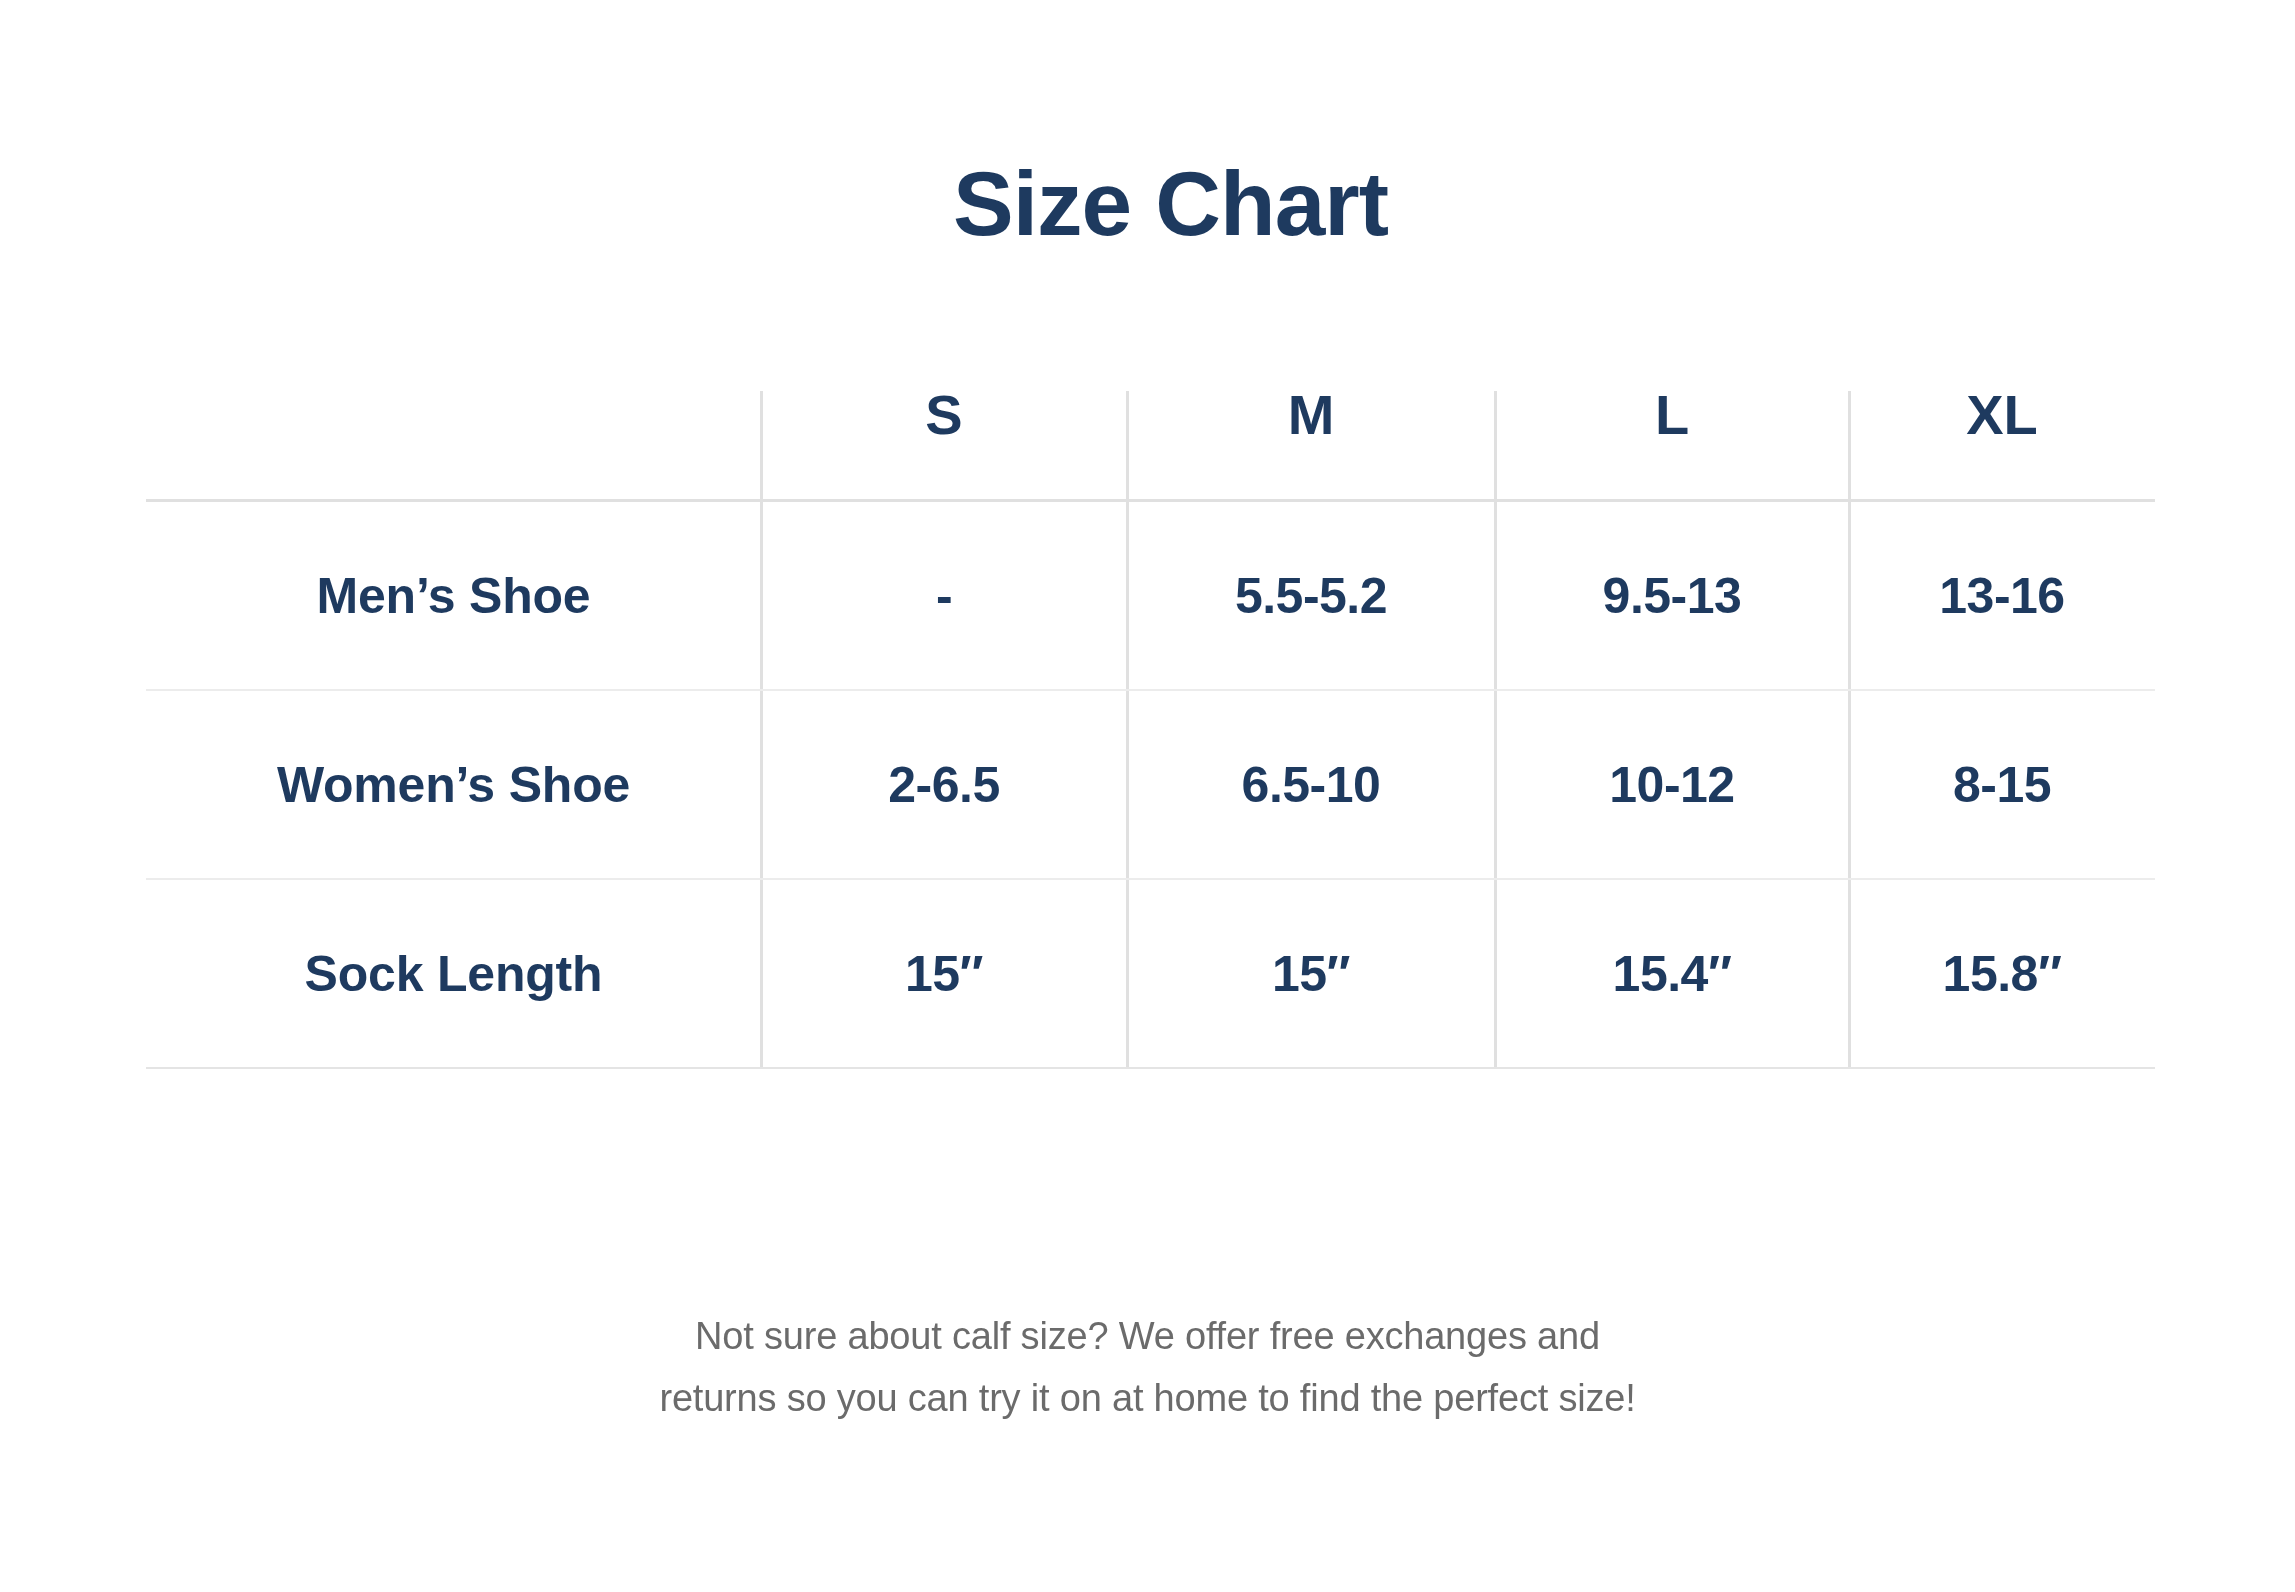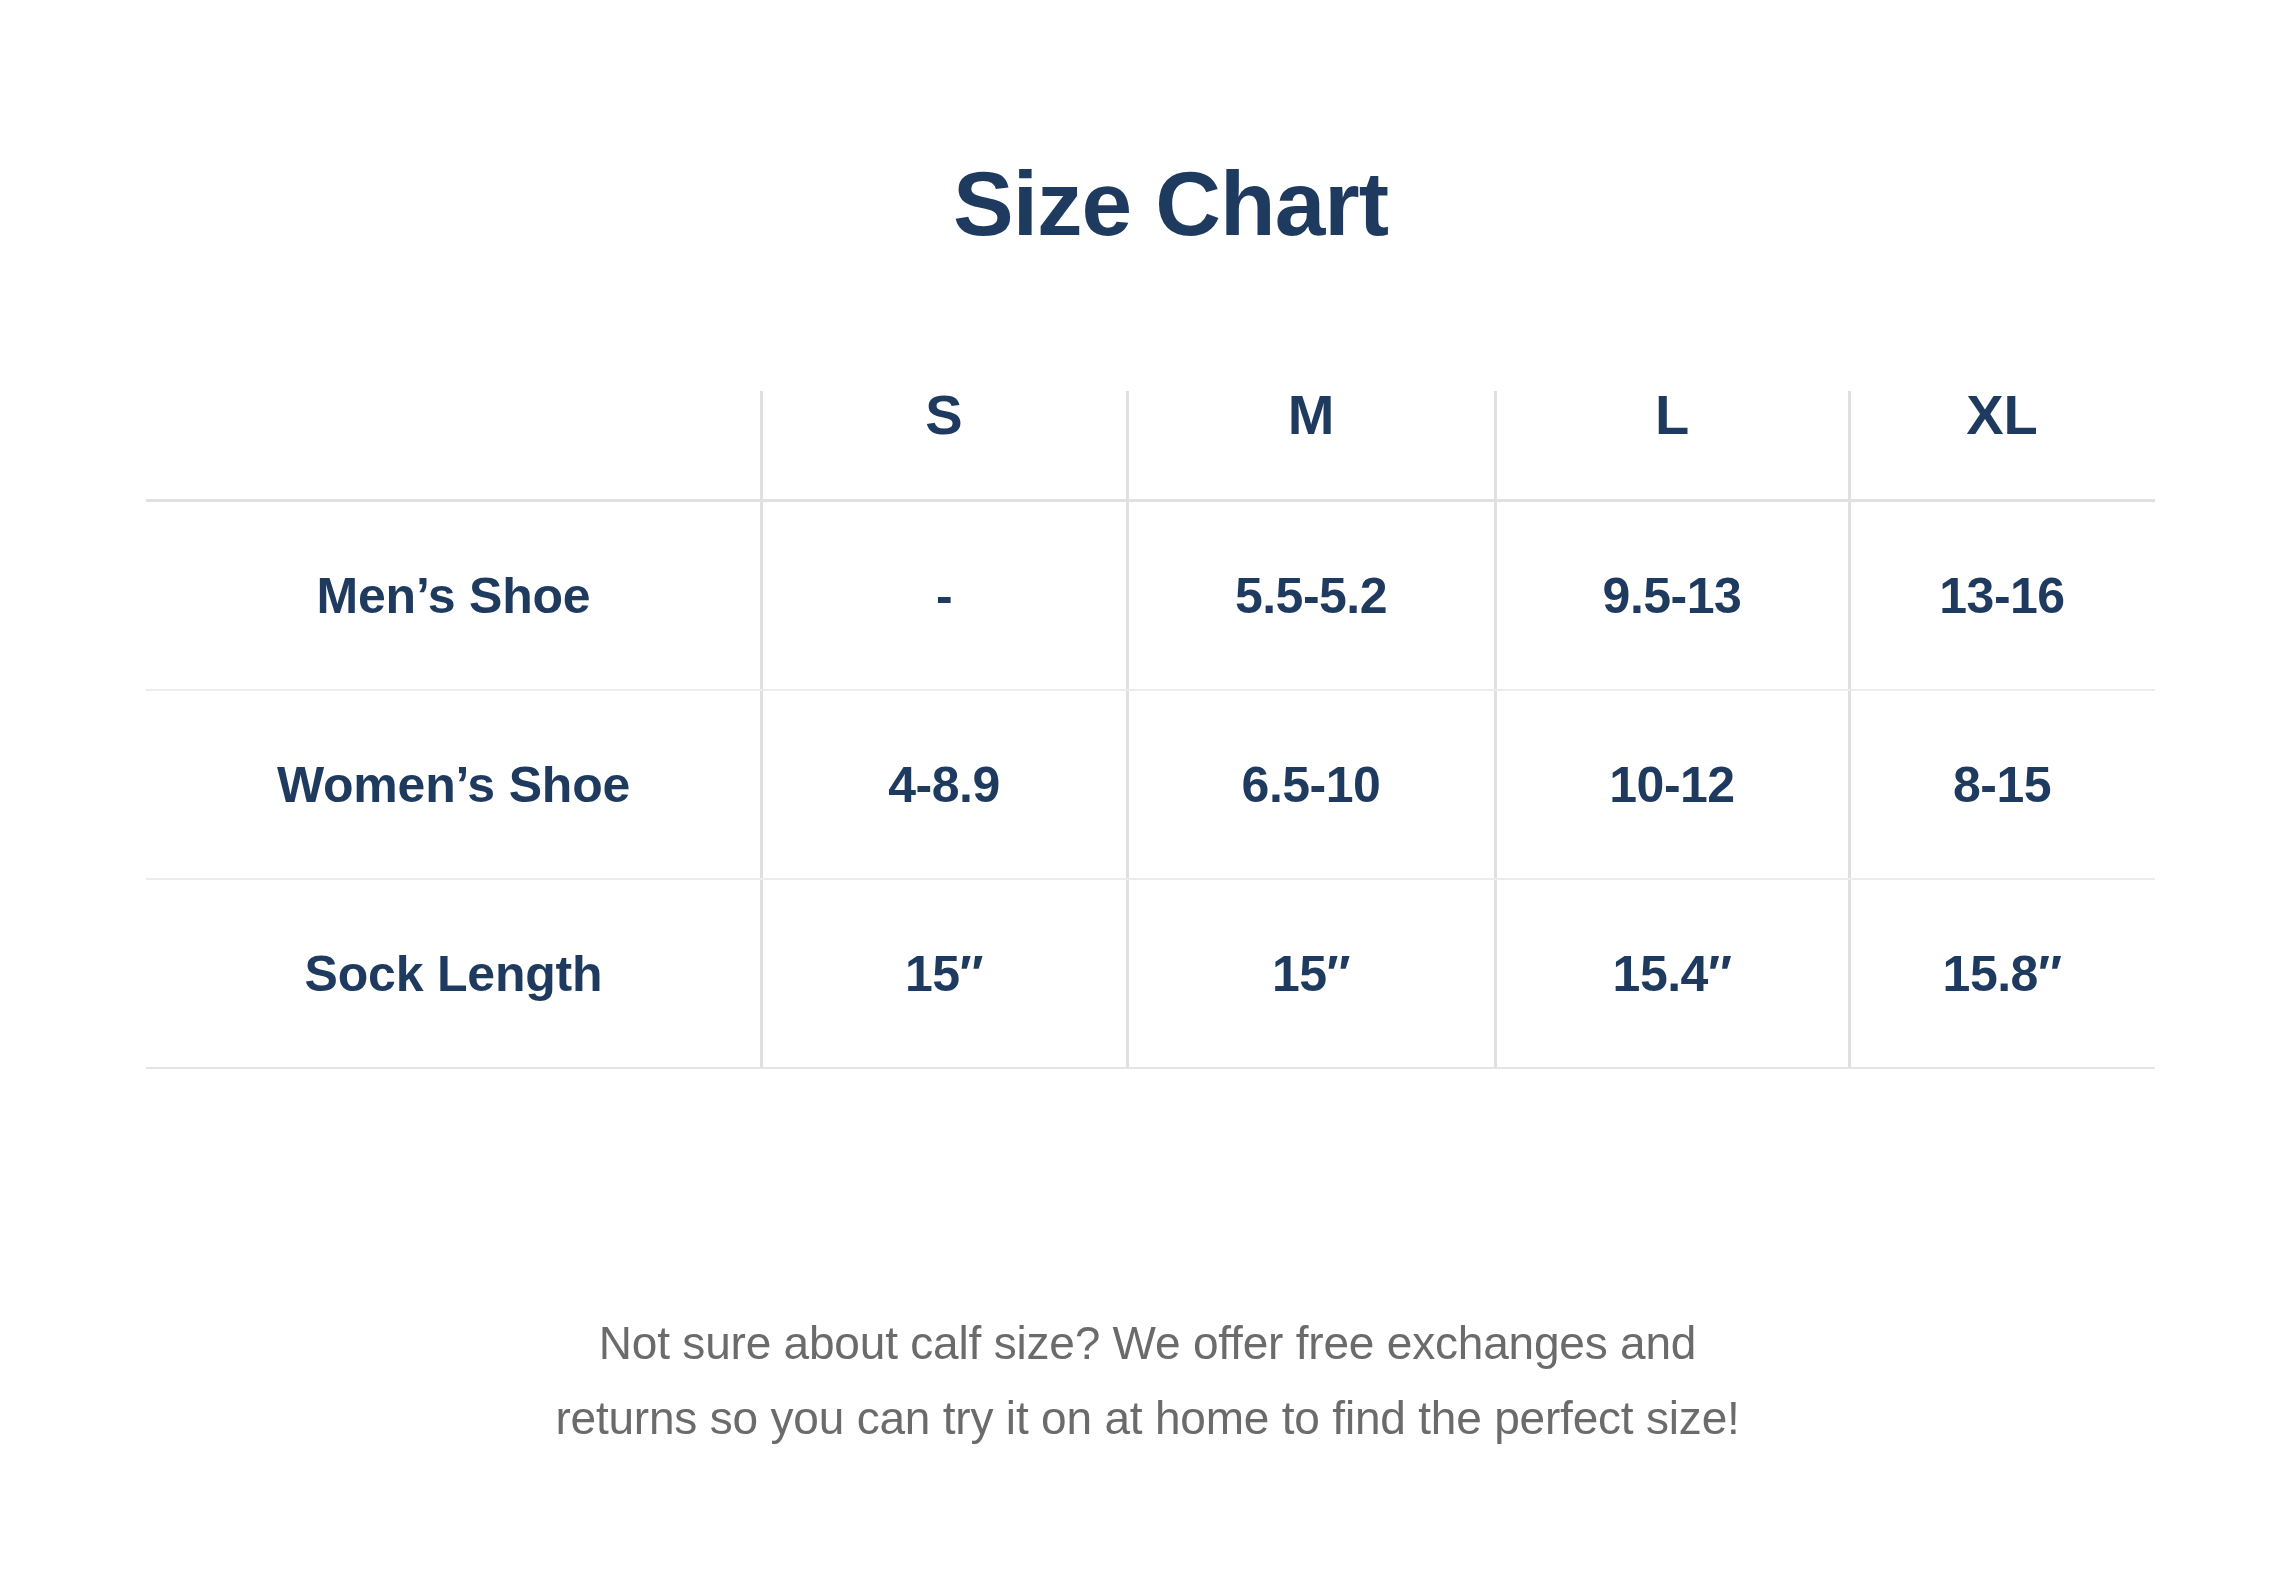--- a/index.html
+++ b/index.html
@@ -137,21 +137,21 @@
   }
 
   
   .footnote {
     position: absolute;
     left: 0;
     top: 1306px;
     width: 2295px;
     text-align: center;
     color: #6b6b6b;
-    font-size: 46px;
+    font-size: 38px;
     font-weight: 400;
     line-height: 1.62;
     letter-spacing: -0.2px;
   }
   .footnote .fn-line { display: block; }
 </style>
 </head>
 <body>
 
 <div class="page">
@@ -179,21 +179,21 @@
       <tbody>
         <tr class="data-row">
           <td class="lbl">Men’s Shoe</td>
           <td class="val">-</td>
           <td class="val">5.5-5.2</td>
           <td class="val">9.5-13</td>
           <td class="val">13-16</td>
         </tr>
         <tr class="data-row">
           <td class="lbl">Women’s Shoe</td>
-          <td class="val">4-8.9</td>
+          <td class="val">2-6.5</td>
           <td class="val">6.5-10</td>
           <td class="val">10-12</td>
           <td class="val">8-15</td>
         </tr>
         <tr class="data-row">
           <td class="lbl">Sock Length</td>
           <td class="val">15″</td>
           <td class="val">15″</td>
           <td class="val">15.4″</td>
           <td class="val">15.8″</td>

